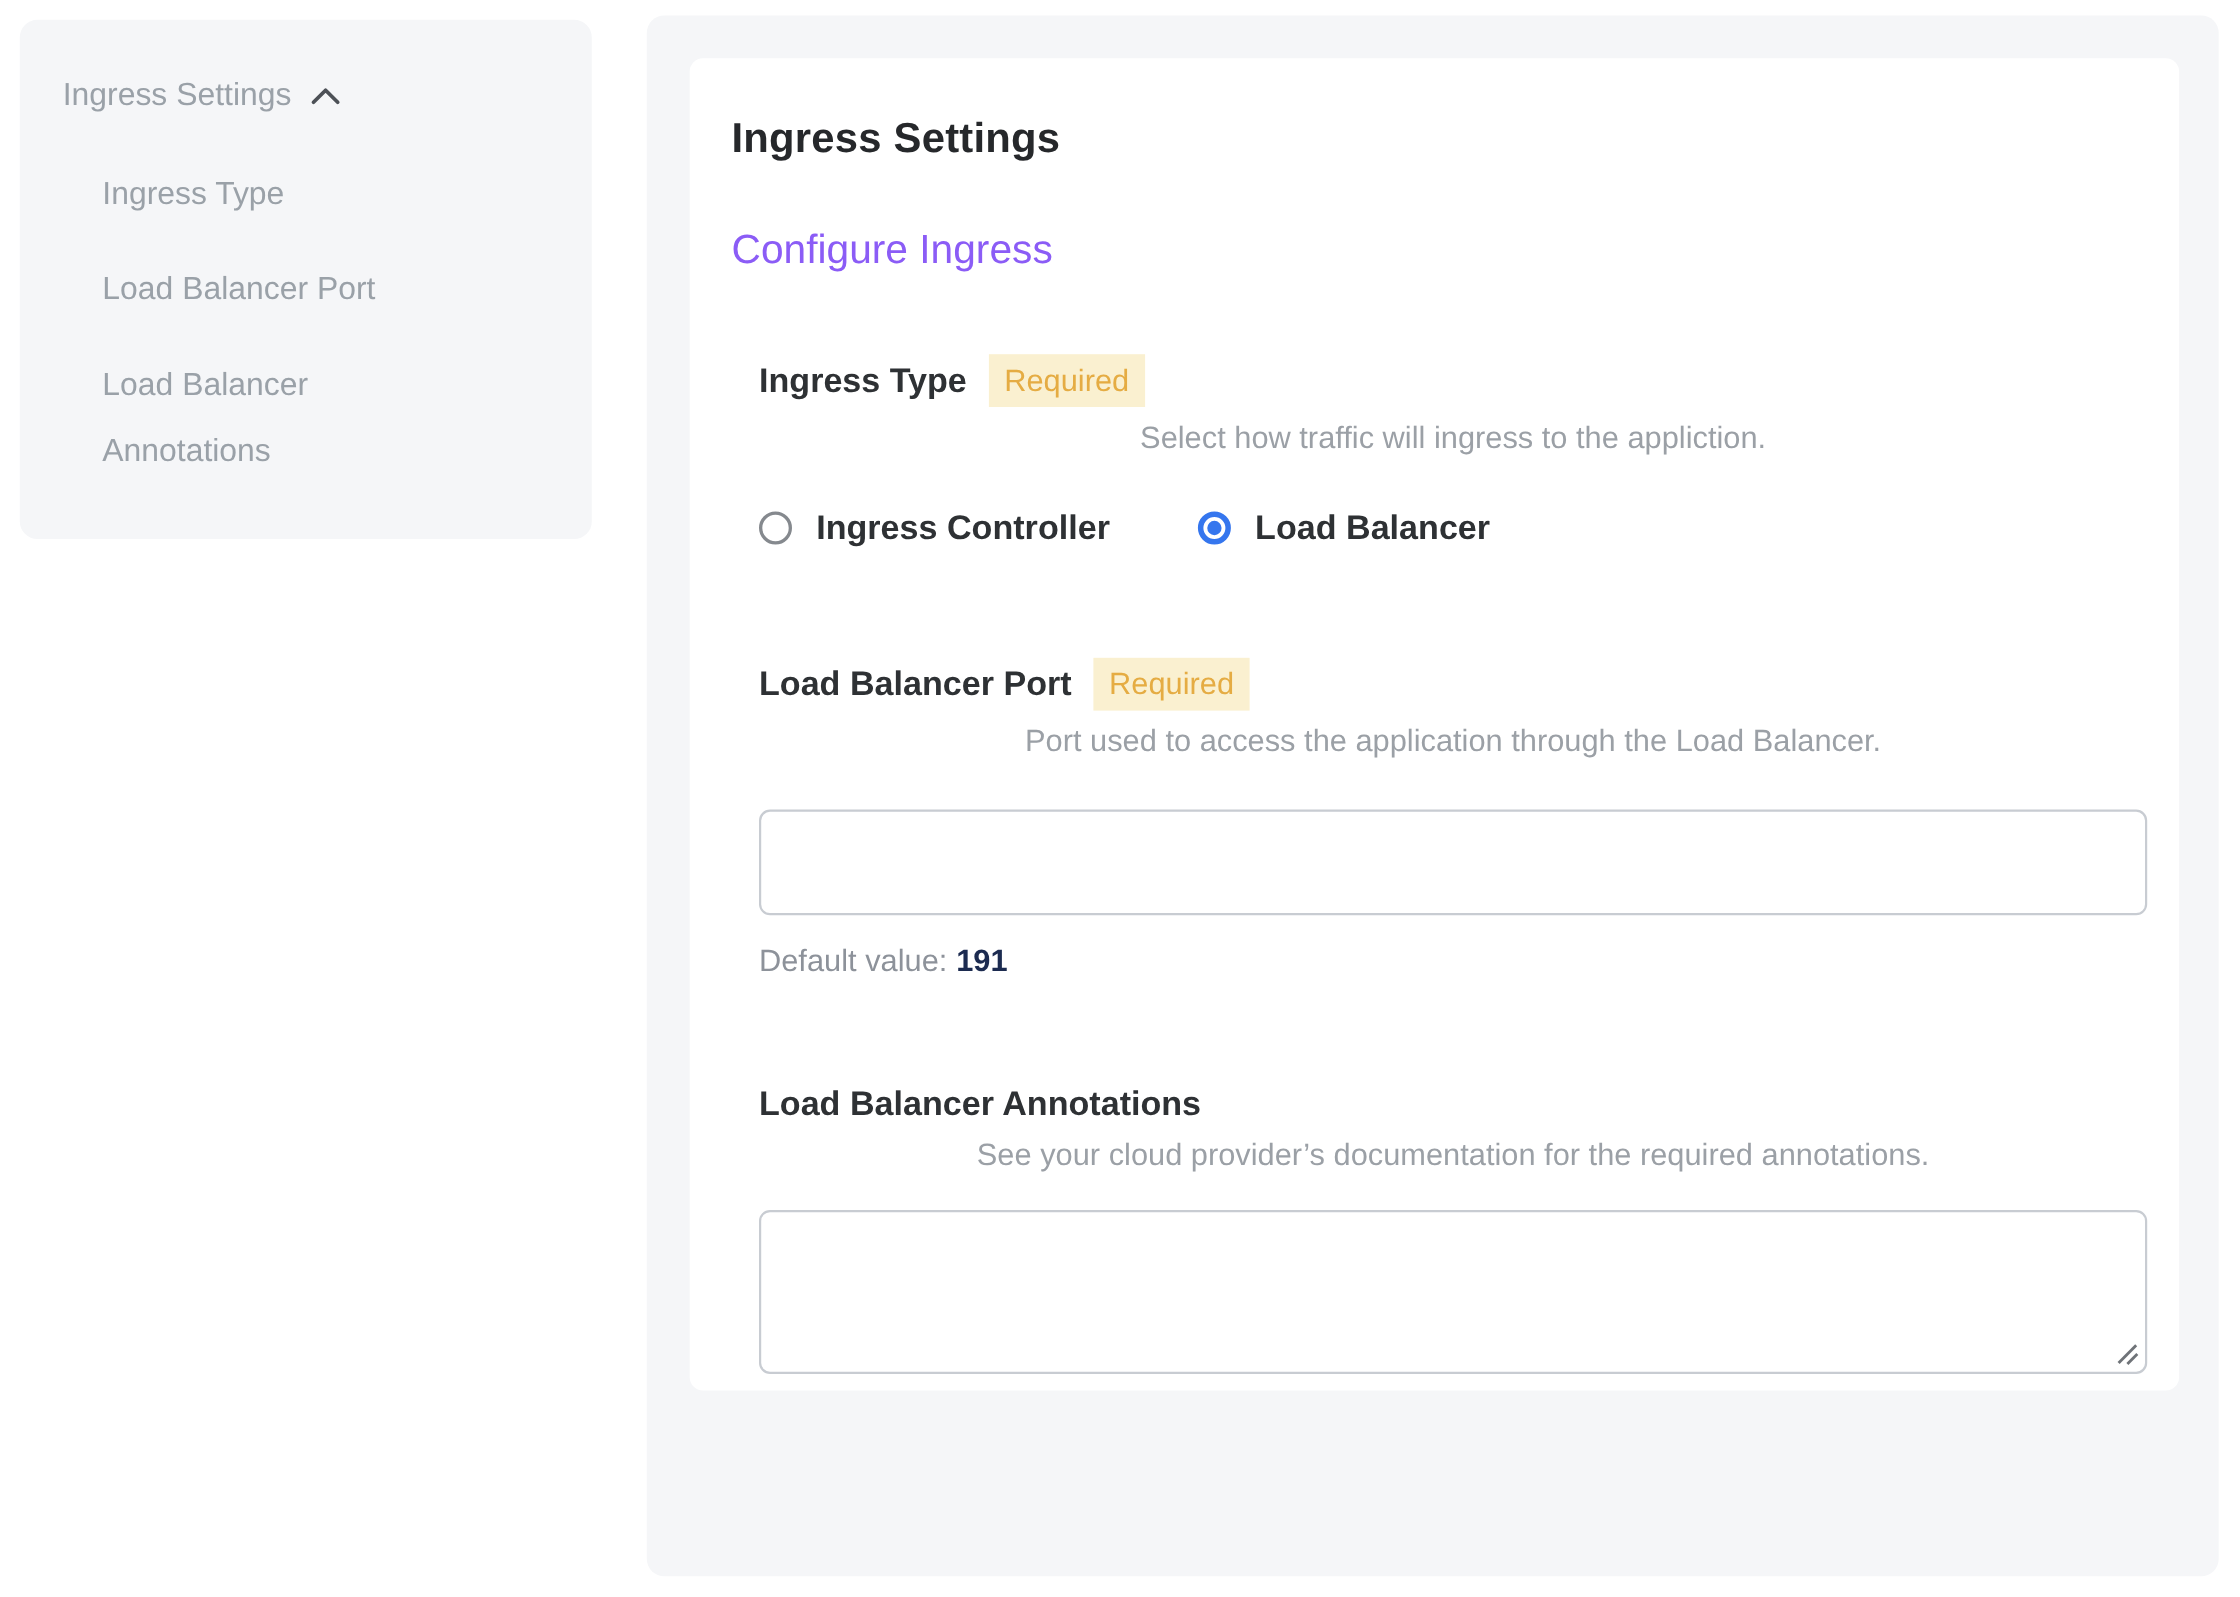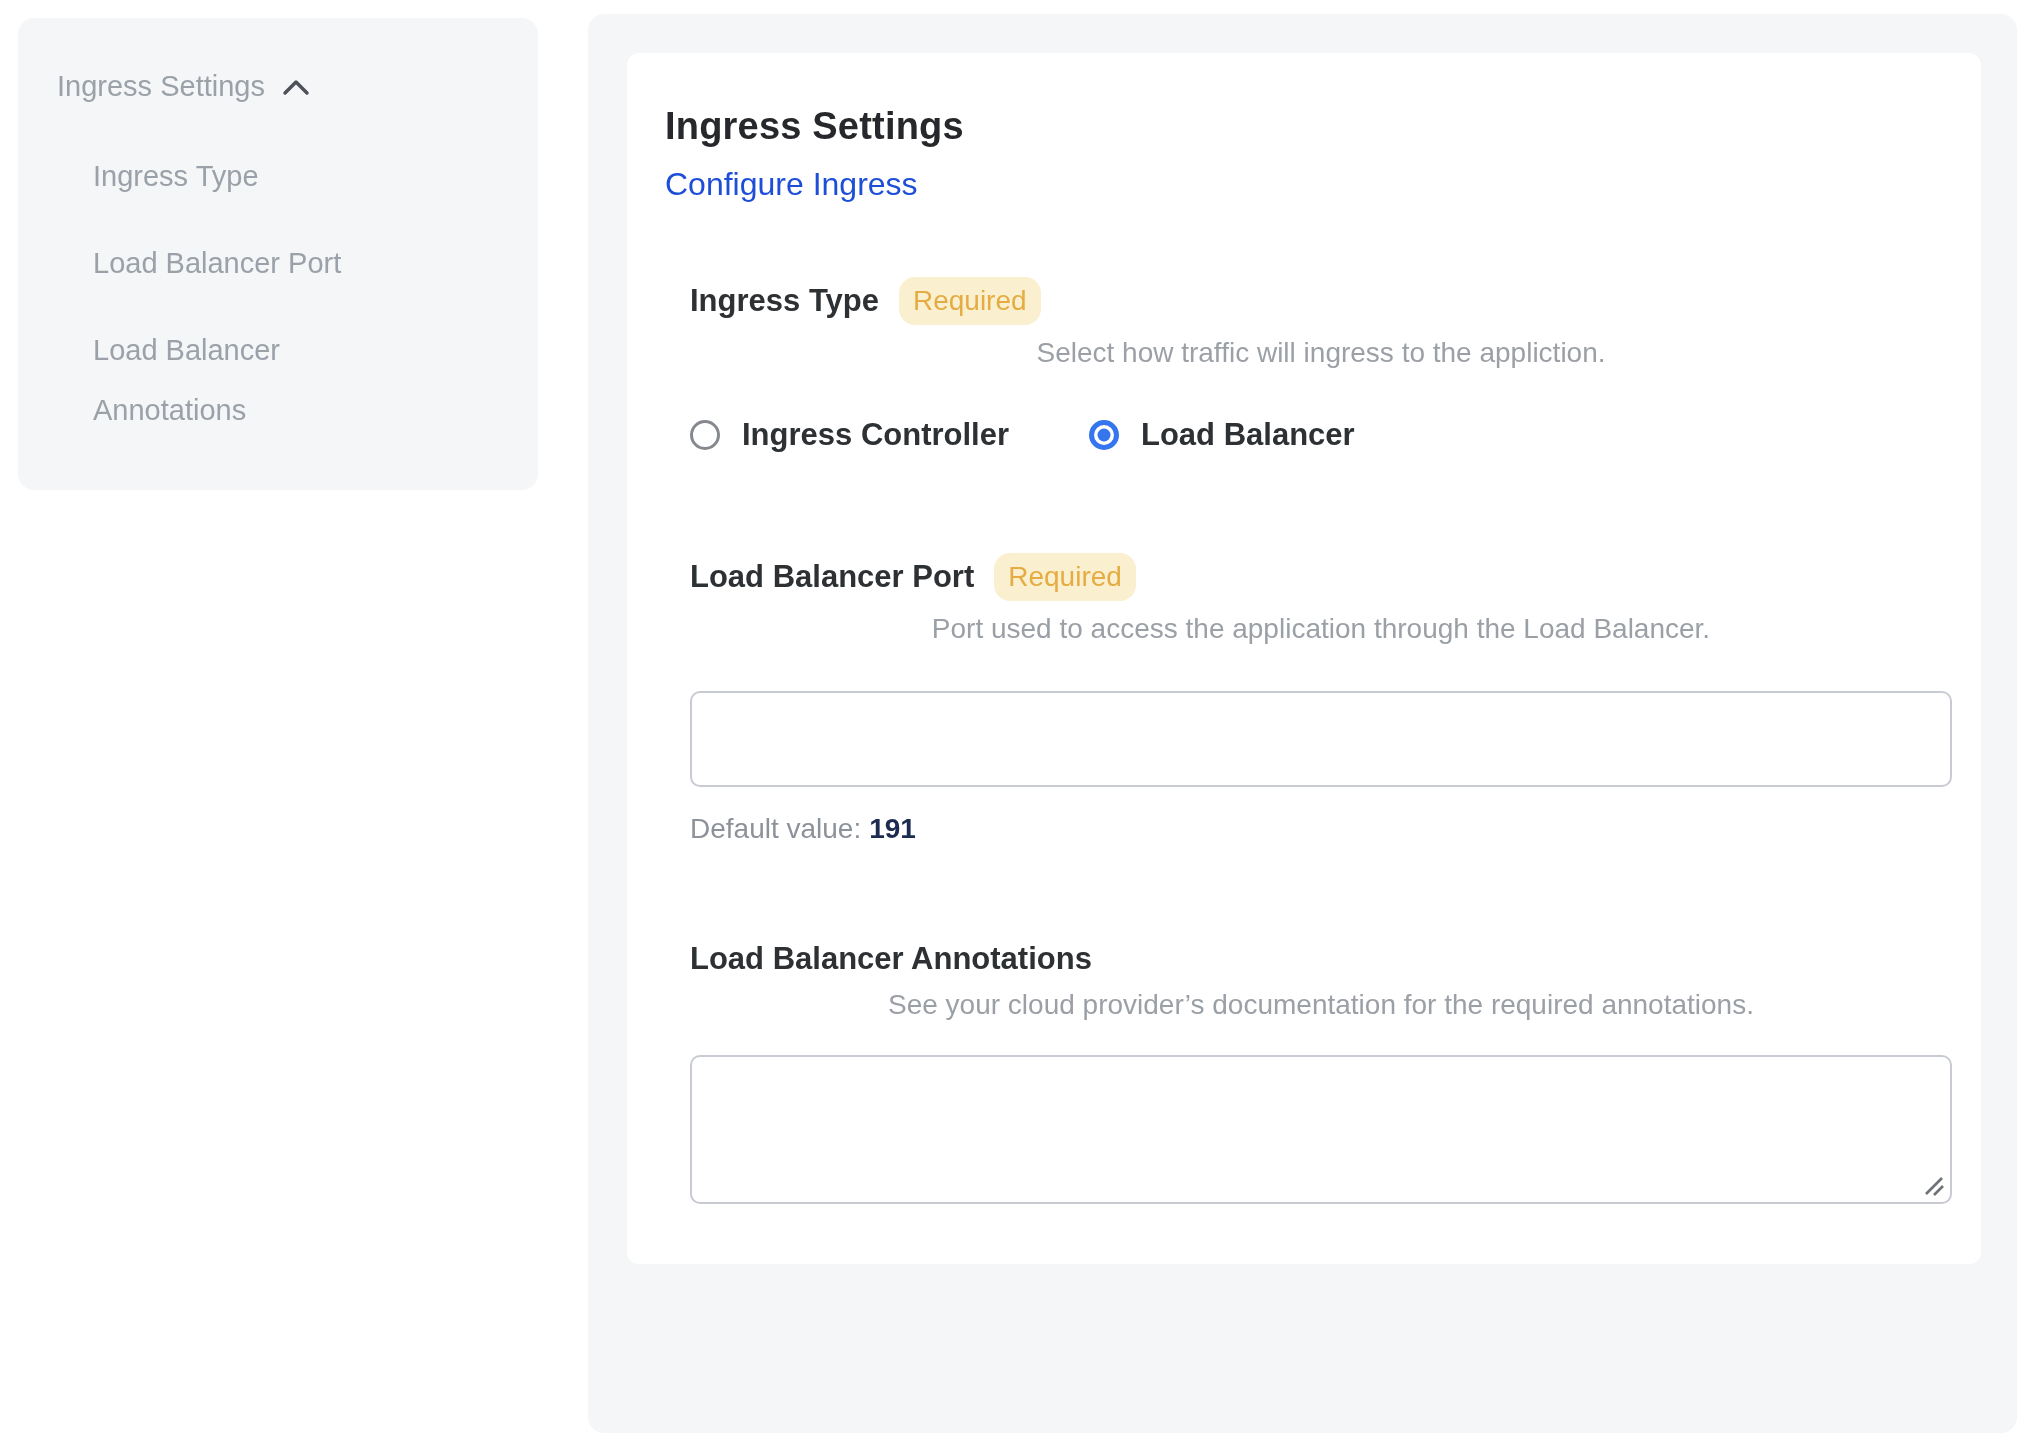--- a/index.html
+++ b/index.html
@@ -51,39 +51,39 @@
     border-radius: 12px;
     width: 1354px; height: 1211px;
     padding: 52px 29px 0 38px;
   }
   .card-title {
     font-size: 38px; font-weight: 700;
     color: #26282b;
     letter-spacing: 0.2px;
   }
   .card-subtitle {
-    margin-top: 18px;
-    font-size: 32px;
-    color: #1d4ed8;
+    margin-top: 58px;
+    font-size: 37px;
+    color: #8b5cf6;
   }
   .fields { margin-left: 25px; }
 
   .field-title-row {
     display: flex; align-items: center; gap: 20px;
   }
   .field-title {
     font-size: 31px; font-weight: 600;
     color: #2e3134;
   }
   .badge-required {
     background: #faf0d0;
     color: #e5ac43;
     font-size: 28px;
     padding: 8px 14px;
-    border-radius: 16px;
+    border-radius: 0;
   }
   .field-desc {
     margin-top: 12px;
     font-size: 28px;
     color: #9ba0a6;
     text-align: center;
   }
 
   .field-ingress-type { margin-top: 74px; }
   .radio-row {

